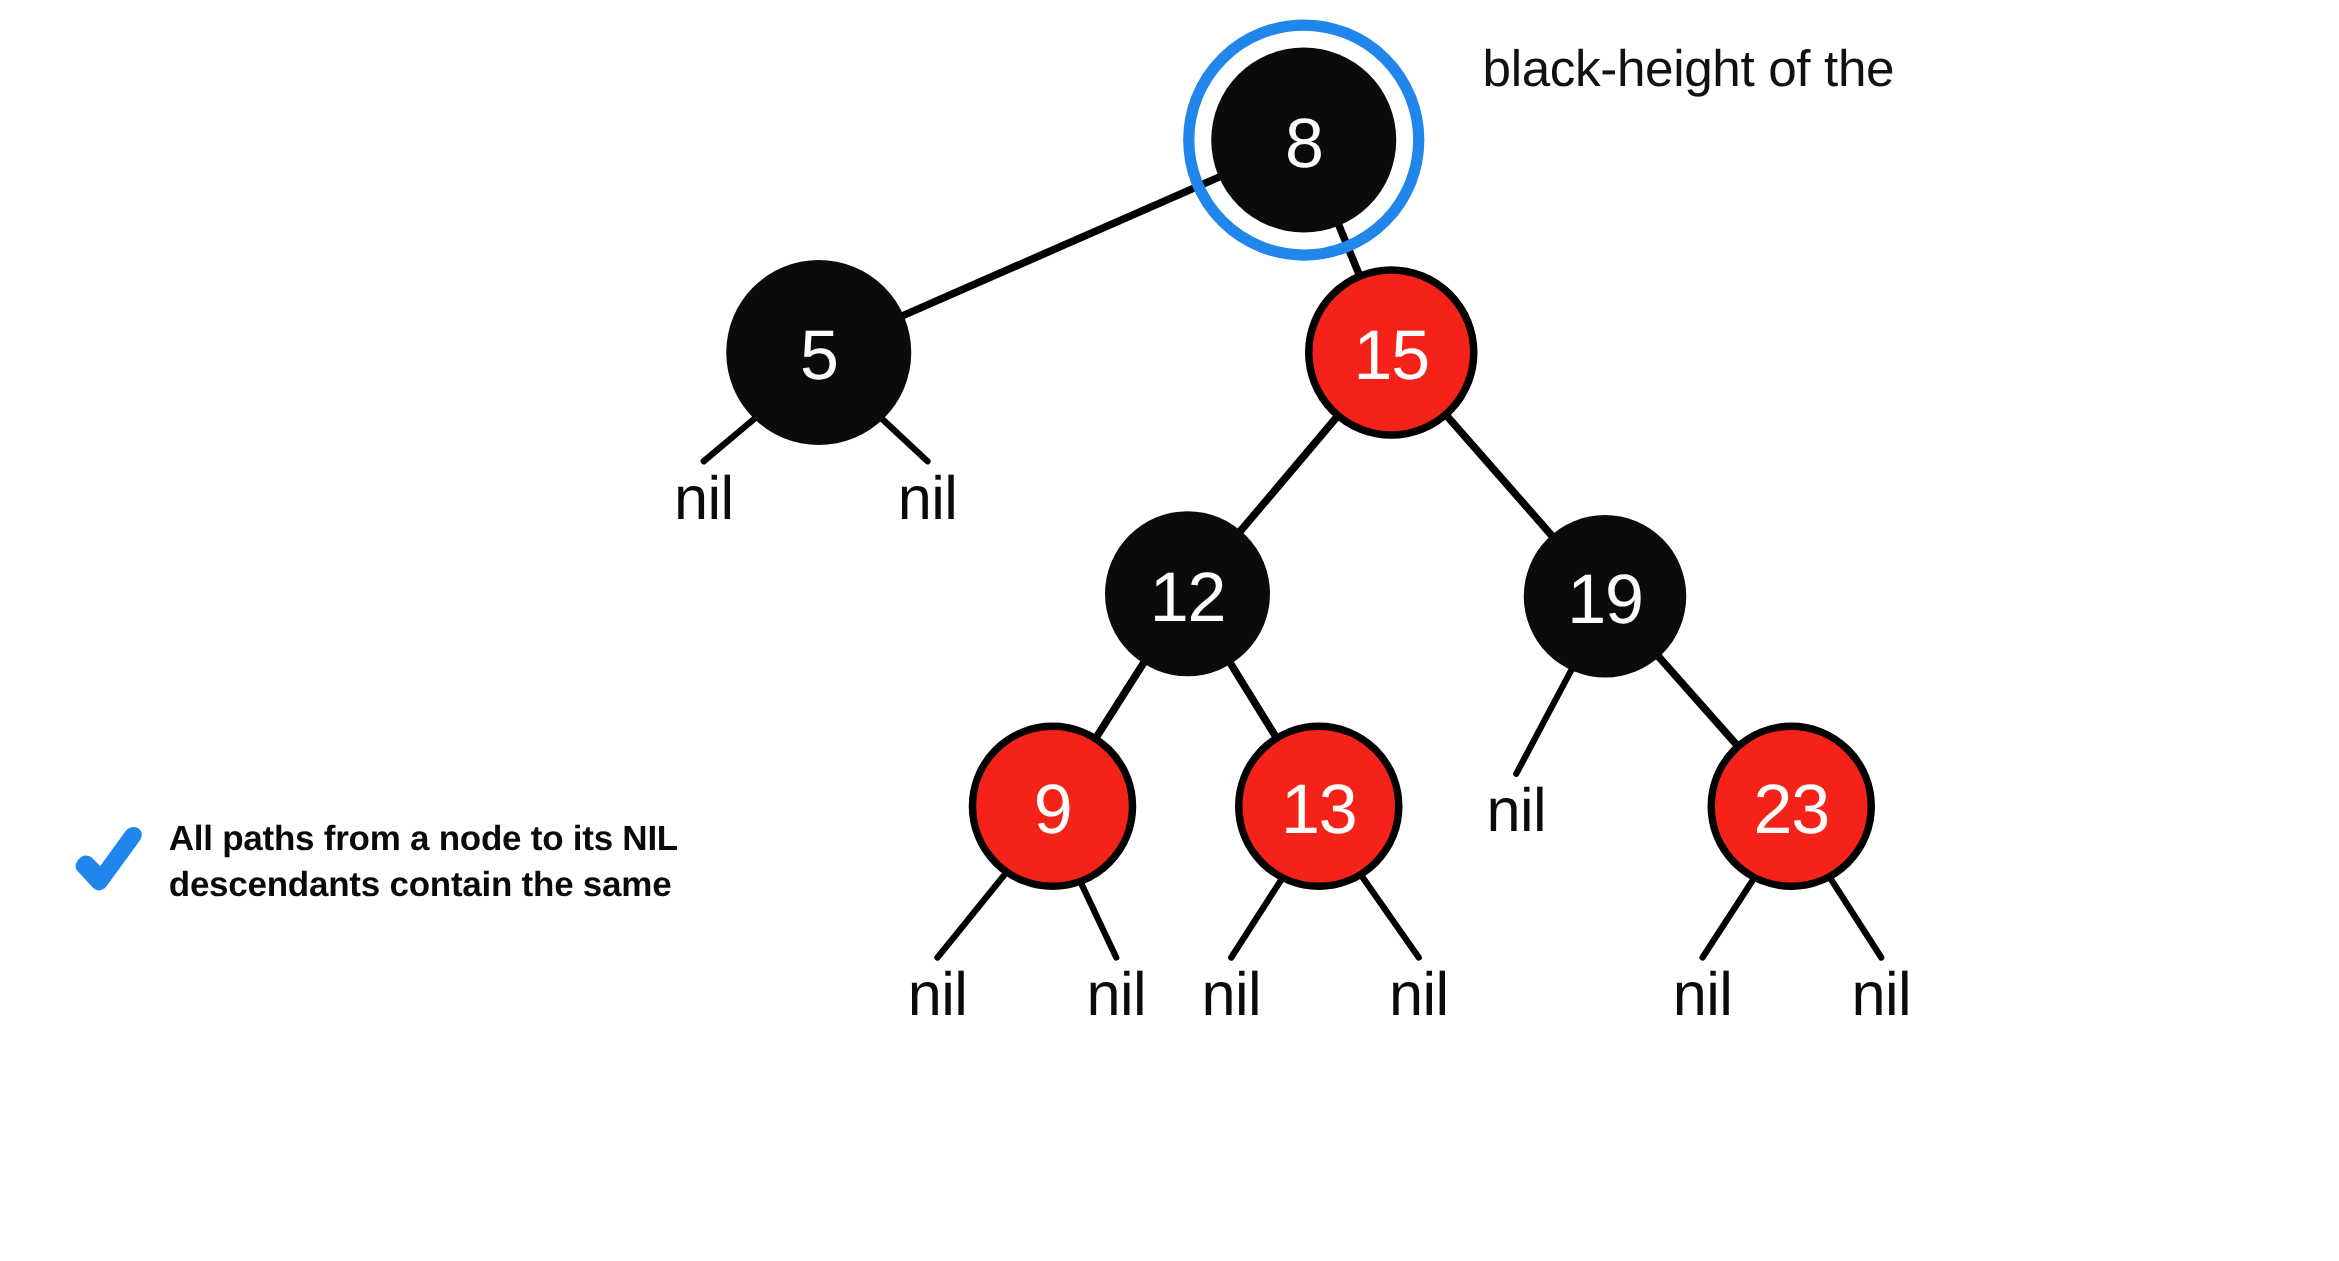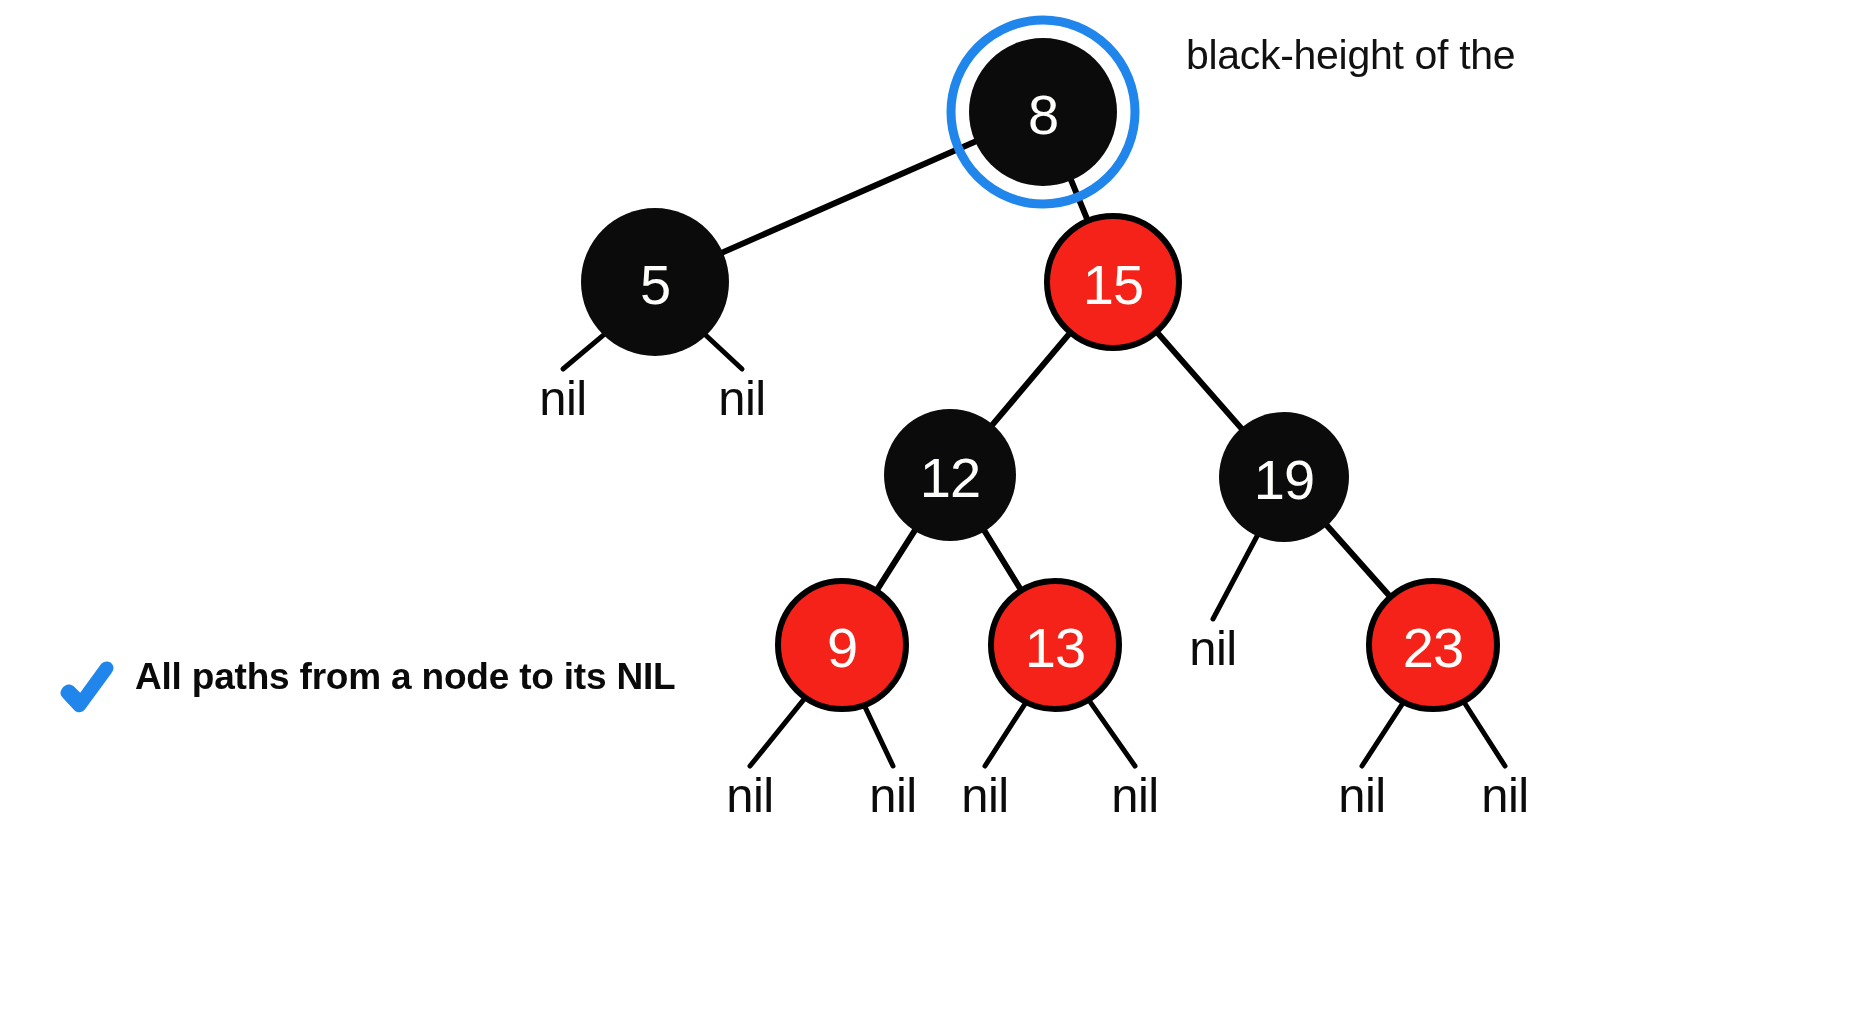--- a/index.html
+++ b/index.html
@@ -50,21 +50,21 @@
     left:55px; top:652px;
     display:flex;
     align-items:flex-start;
     gap:18px;
   }
   #check-icon{
     width:62px;height:62px;flex:0 0 62px;margin-top:4px;
   }
   #property-text{
     font-weight:700;
-    font-size:37px;
+    font-size:28px;
     line-height:1.33;
     color:#0a0a0a;
     letter-spacing:-0.2px;
   }
   #property-text .line{white-space:nowrap;display:block;}
 </style>
 </head>
 <body>
 
 <div id="stage">
@@ -141,16 +141,17 @@
   <div id="bh-callout">
     <div class="line"><span class="strong">black-height</span><span> of the</span></div>
   </div>
 
   <div id="property-callout">
     <svg id="check-icon" viewBox="0 0 64 64">
       <path d="M7 34 C10 29 15 28 19 31 L26 38 L47 9 C51 4 58 5 60 10 C61 13 60 15 58 18 L31 55 C28 59 23 59 20 56 L8 43 C5 40 5 37 7 34 Z" fill="#2186eb"></path>
     </svg>
     <div id="property-text">
       <span class="line">All paths from a node to its NIL</span>
+      <span class="line">descendants contain the same</span>
     </div>
   </div>
 
 </div>
 
 </body></html>

